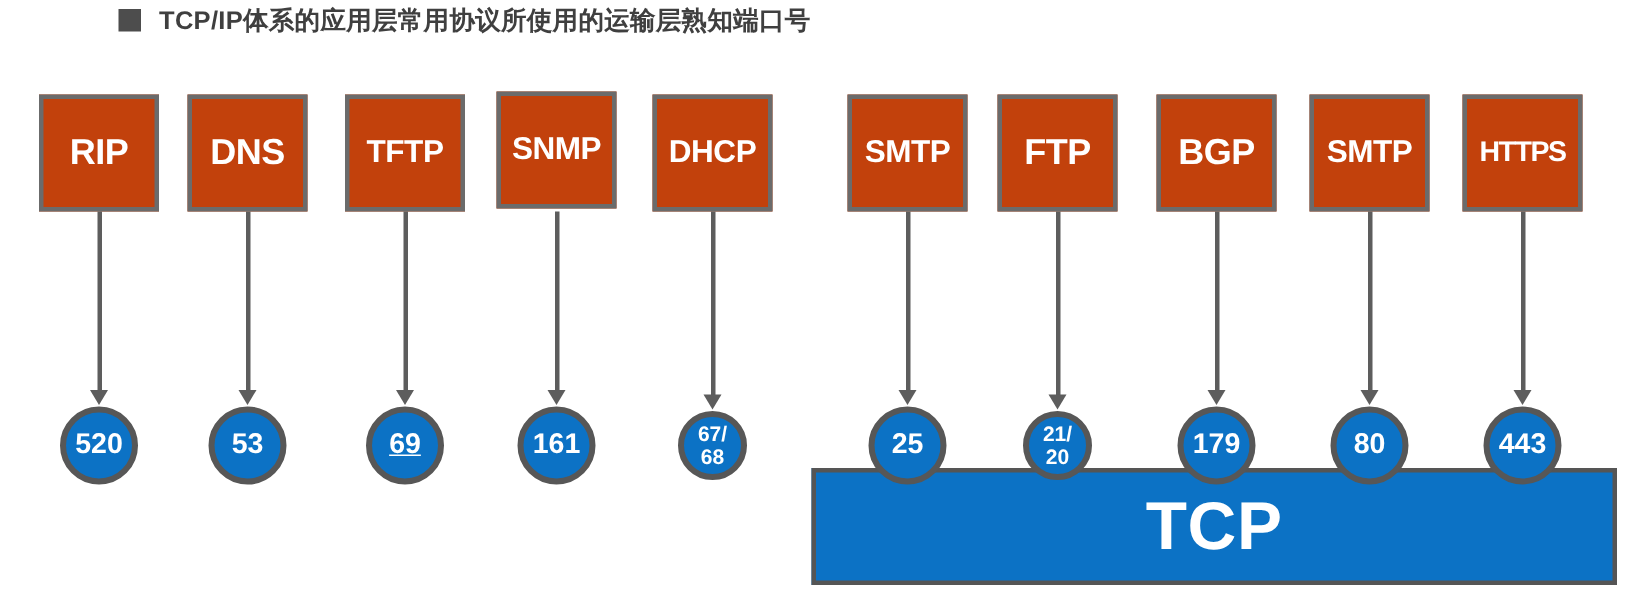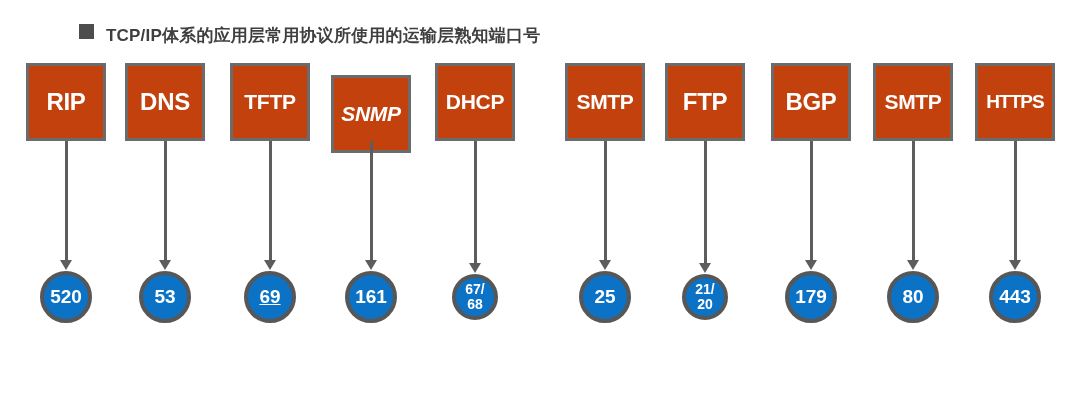--- a/index.html
+++ b/index.html
@@ -16,22 +16,23 @@
     width: 1085px;
     height: 405px;
     background: #ffffff;
     overflow: hidden;
   }
 
   
   .title-row {
     position: absolute;
     left: 36px;
-    top: 24px;
-    display: flex;
+    top: 2px;
+    display: flex;
+    align-items: center;
     gap: 12px;
     padding-left: 43px;
   }
   .title-bullet {
     width: 15px;
     height: 15px;
     background: #4d4d4d;
     flex: 0 0 auto;
   }
   .title-text {
@@ -141,21 +142,21 @@
         <span class="pnum">53</span>
       </div>
       <div class="proto-box narrow-text" style="left: 230px; top: 63px;">
         <span>TFTP</span>
       </div>
       <div class="arrow-line" style="left: 268.5px; top: 141px; height: 120px;"></div>
       <div class="arrow-head" style="left: 264px; top: 260px;"></div>
       <div class="port-circle" style="left: 244px; top: 271px; width: 52px; height: 52px; text-decoration: underline;">
         <span class="pnum">69</span>
       </div>
-      <div class="proto-box narrow-text" style="left: 331px; top: 75px; font-style: italic;">
+      <div class="proto-box narrow-text" style="left: 331px; top: 61px;">
         <span>SNMP</span>
       </div>
       <div class="arrow-line" style="left: 369.5px; top: 141px; height: 120px;"></div>
       <div class="arrow-head" style="left: 365px; top: 260px;"></div>
       <div class="port-circle" style="left: 345px; top: 271px; width: 52px; height: 52px;">
         <span class="pnum">161</span>
       </div>
       <div class="proto-box narrow-text" style="left: 435px; top: 63px;">
         <span>DHCP</span>
       </div>
@@ -201,14 +202,17 @@
       <div class="proto-box tight-text" style="left: 975px; top: 63px;">
         <span>HTTPS</span>
       </div>
       <div class="arrow-line" style="left: 1013.5px; top: 141px; height: 120px;"></div>
       <div class="arrow-head" style="left: 1009px; top: 260px;"></div>
       <div class="port-circle" style="left: 989px; top: 271px; width: 52px; height: 52px;">
         <span class="pnum">443</span>
       </div>
     </div>
 
+  <div class="layer-bar" id="bar-tcp" style="left:541px; top:312px; width:537px; height:78px;">
+    <span>TCP</span>
+  </div>
 
 </div>
 
 </body></html>

